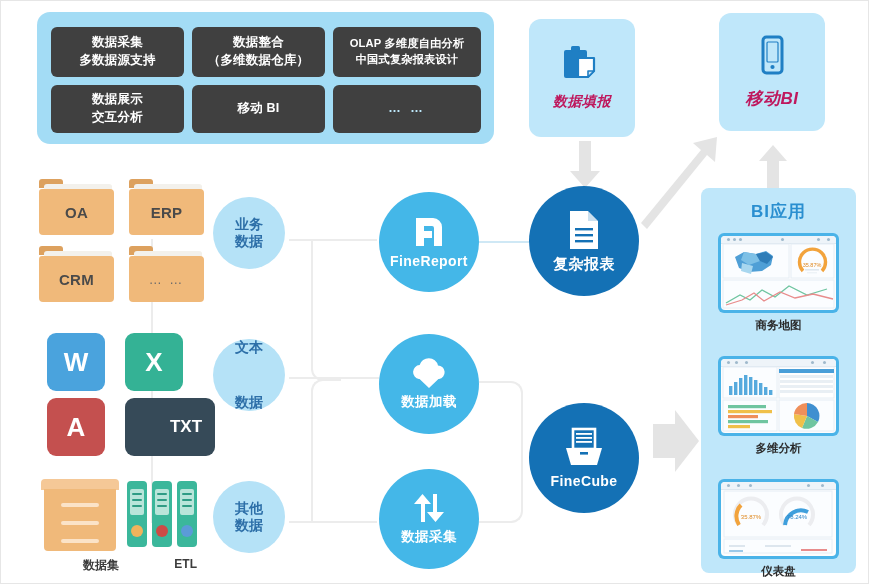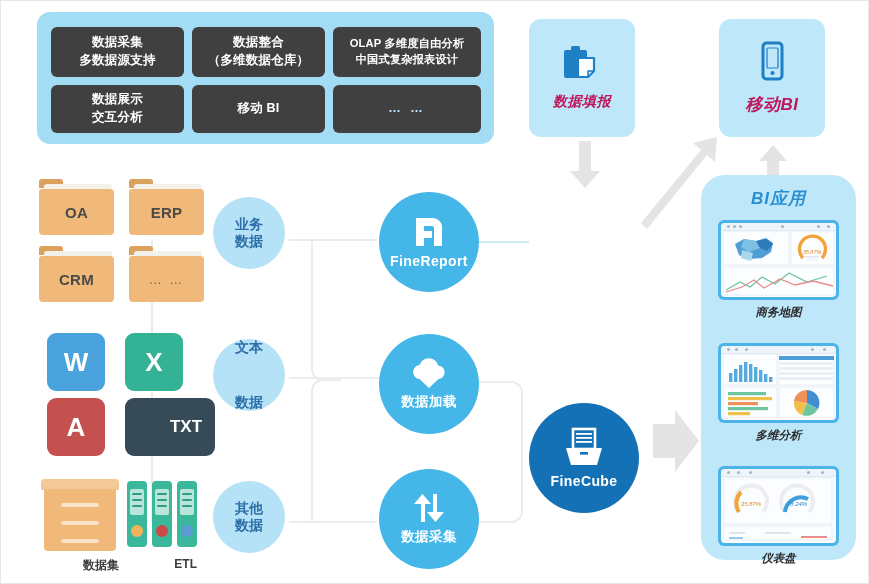--- a/index.html
+++ b/index.html
@@ -65,21 +65,21 @@
   .circ.lite{background:#b5e2f7;color:#2d6fa8;font-size:14px;font-weight:bold;line-height:1.25;}
   .circ.mid{background:#44b7e8;color:#fff;}
   .circ.deep{background:#1471b5;color:#fff;}
   .circ .clabel{font-size:13.5px;font-weight:bold;letter-spacing:.4px;margin-top:4px;}
   .circ .clabel.lat{font-size:14px;}
 
   
   .conn{position:absolute;border:2px solid #ececec;background:transparent;}
 
   
-  #bi-panel{left:700px;top:174px;width:155px;height:385px;background:#bfe7fa;border-radius:24px;font-style:italic;}
+  #bi-panel{left:700px;top:187px;width:155px;height:385px;background:#bfe7fa;border-radius:8px;}
   #bi-title{position:absolute;left:0;top:12px;width:155px;text-align:center;color:#2a8fd0;font-size:17px;font-weight:bold;letter-spacing:1px;}
   .thumb-wrap{position:absolute;left:17px;width:121px;}
   .thumb{width:121px;height:80px;background:#4ab3e8;border-radius:6px;padding:3px;box-sizing:border-box;}
   .thumb-in{width:100%;height:100%;background:#fdfdfd;border-radius:4px;overflow:hidden;position:relative;}
   .thumb-cap{text-align:center;color:#2b2b2b;font-size:11.5px;font-weight:bold;margin-top:5px;}
   .tbar{position:absolute;left:0;top:0;width:100%;height:7px;background:#eef4f9;border-bottom:1px solid #dde7ef;}
   .tbar i{position:absolute;top:2px;width:3px;height:3px;background:#9fb9cc;border-radius:50%;}
 
   svg{display:block;overflow:visible;}
 </style>
@@ -126,21 +126,21 @@
       <svg width="42" height="40" viewBox="0 0 42 40">
         <rect x="3" y="5" width="23" height="28" rx="2" fill="#1f7fc4"></rect>
         <rect x="10" y="1" width="9" height="6" rx="1.6" fill="#1f7fc4"></rect>
         <path d="M17 13 h16 v13 l-6 6 h-10 z" fill="#ffffff" stroke="#1f7fc4" stroke-width="2.2" stroke-linejoin="round"></path>
         <path d="M33 26 h-6 v6 z" fill="#cfe6f6" stroke="#1f7fc4" stroke-width="1.6" stroke-linejoin="round"></path>
       </svg>
     </span>
     <span class="lb-label">数据填报</span>
   </div>
 
-  <div class="lb-box" id="box-mobile" style="left:718px;top:18px;width:106px;height:118px;">
+  <div class="lb-box" id="box-mobile" style="left:718px;top:12px;width:106px;height:118px;">
     <span>
       <svg width="34" height="44" viewBox="0 0 34 44">
         <rect x="8" y="2" width="19" height="36" rx="3.4" fill="none" stroke="#1f7fc4" stroke-width="3"></rect>
         <rect x="12" y="7" width="11" height="20" rx="1" fill="none" stroke="#1f7fc4" stroke-width="1.2"></rect>
         <circle cx="17.5" cy="32" r="2.1" fill="#1f7fc4"></circle>
       </svg>
     </span>
     <span class="lb-label" style="font-size:17px;">移动BI</span>
   </div>
 
@@ -292,20 +292,32 @@
   <div class="circ mid" style="left:378px;top:468px;width:100px;height:100px;">
     <span>
       <svg width="40" height="32" viewBox="0 0 40 32">
         <path d="M12 30 V12 H5 L13.5 2 L22 12 h-6 v18 z" fill="#ffffff" transform="rotate(0)"></path>
         <path d="M28 2 V20 h7 L26.5 30 L18 20 h6 V2 z" fill="#ffffff"></path>
       </svg>
     </span>
     <span class="clabel">数据采集</span>
   </div>
 
+  <div class="circ deep" style="left:528px;top:185px;width:110px;height:110px;">
+    <span>
+      <svg width="36" height="42" viewBox="0 0 36 42">
+        <path d="M4 2 h18 l10 10 v28 H4 z" fill="#ffffff"></path>
+        <path d="M22 2 v10 h10" fill="#1471b5" opacity="0.22"></path>
+        <rect x="9" y="19" width="18" height="2.4" fill="#1471b5"></rect>
+        <rect x="9" y="25" width="18" height="2.4" fill="#1471b5"></rect>
+        <rect x="9" y="31" width="18" height="2.4" fill="#1471b5"></rect>
+      </svg>
+    </span>
+    <span class="clabel" style="font-size:15px;">复杂报表</span>
+  </div>
 
   <div class="circ deep" style="left:528px;top:402px;width:110px;height:110px;">
     <span>
       <svg width="44" height="42" viewBox="0 0 44 42">
         <rect x="11" y="2" width="22" height="20" fill="none" stroke="#ffffff" stroke-width="2.6"></rect>
         <rect x="14" y="6" width="16" height="1.8" fill="#ffffff"></rect>
         <rect x="14" y="10" width="16" height="1.8" fill="#ffffff"></rect>
         <rect x="14" y="14" width="16" height="1.8" fill="#ffffff"></rect>
         <path d="M4 21 h36 l-5 17 H9 z" fill="#ffffff"></path>
         <rect x="18" y="25" width="8" height="2.6" fill="#1471b5"></rect>

